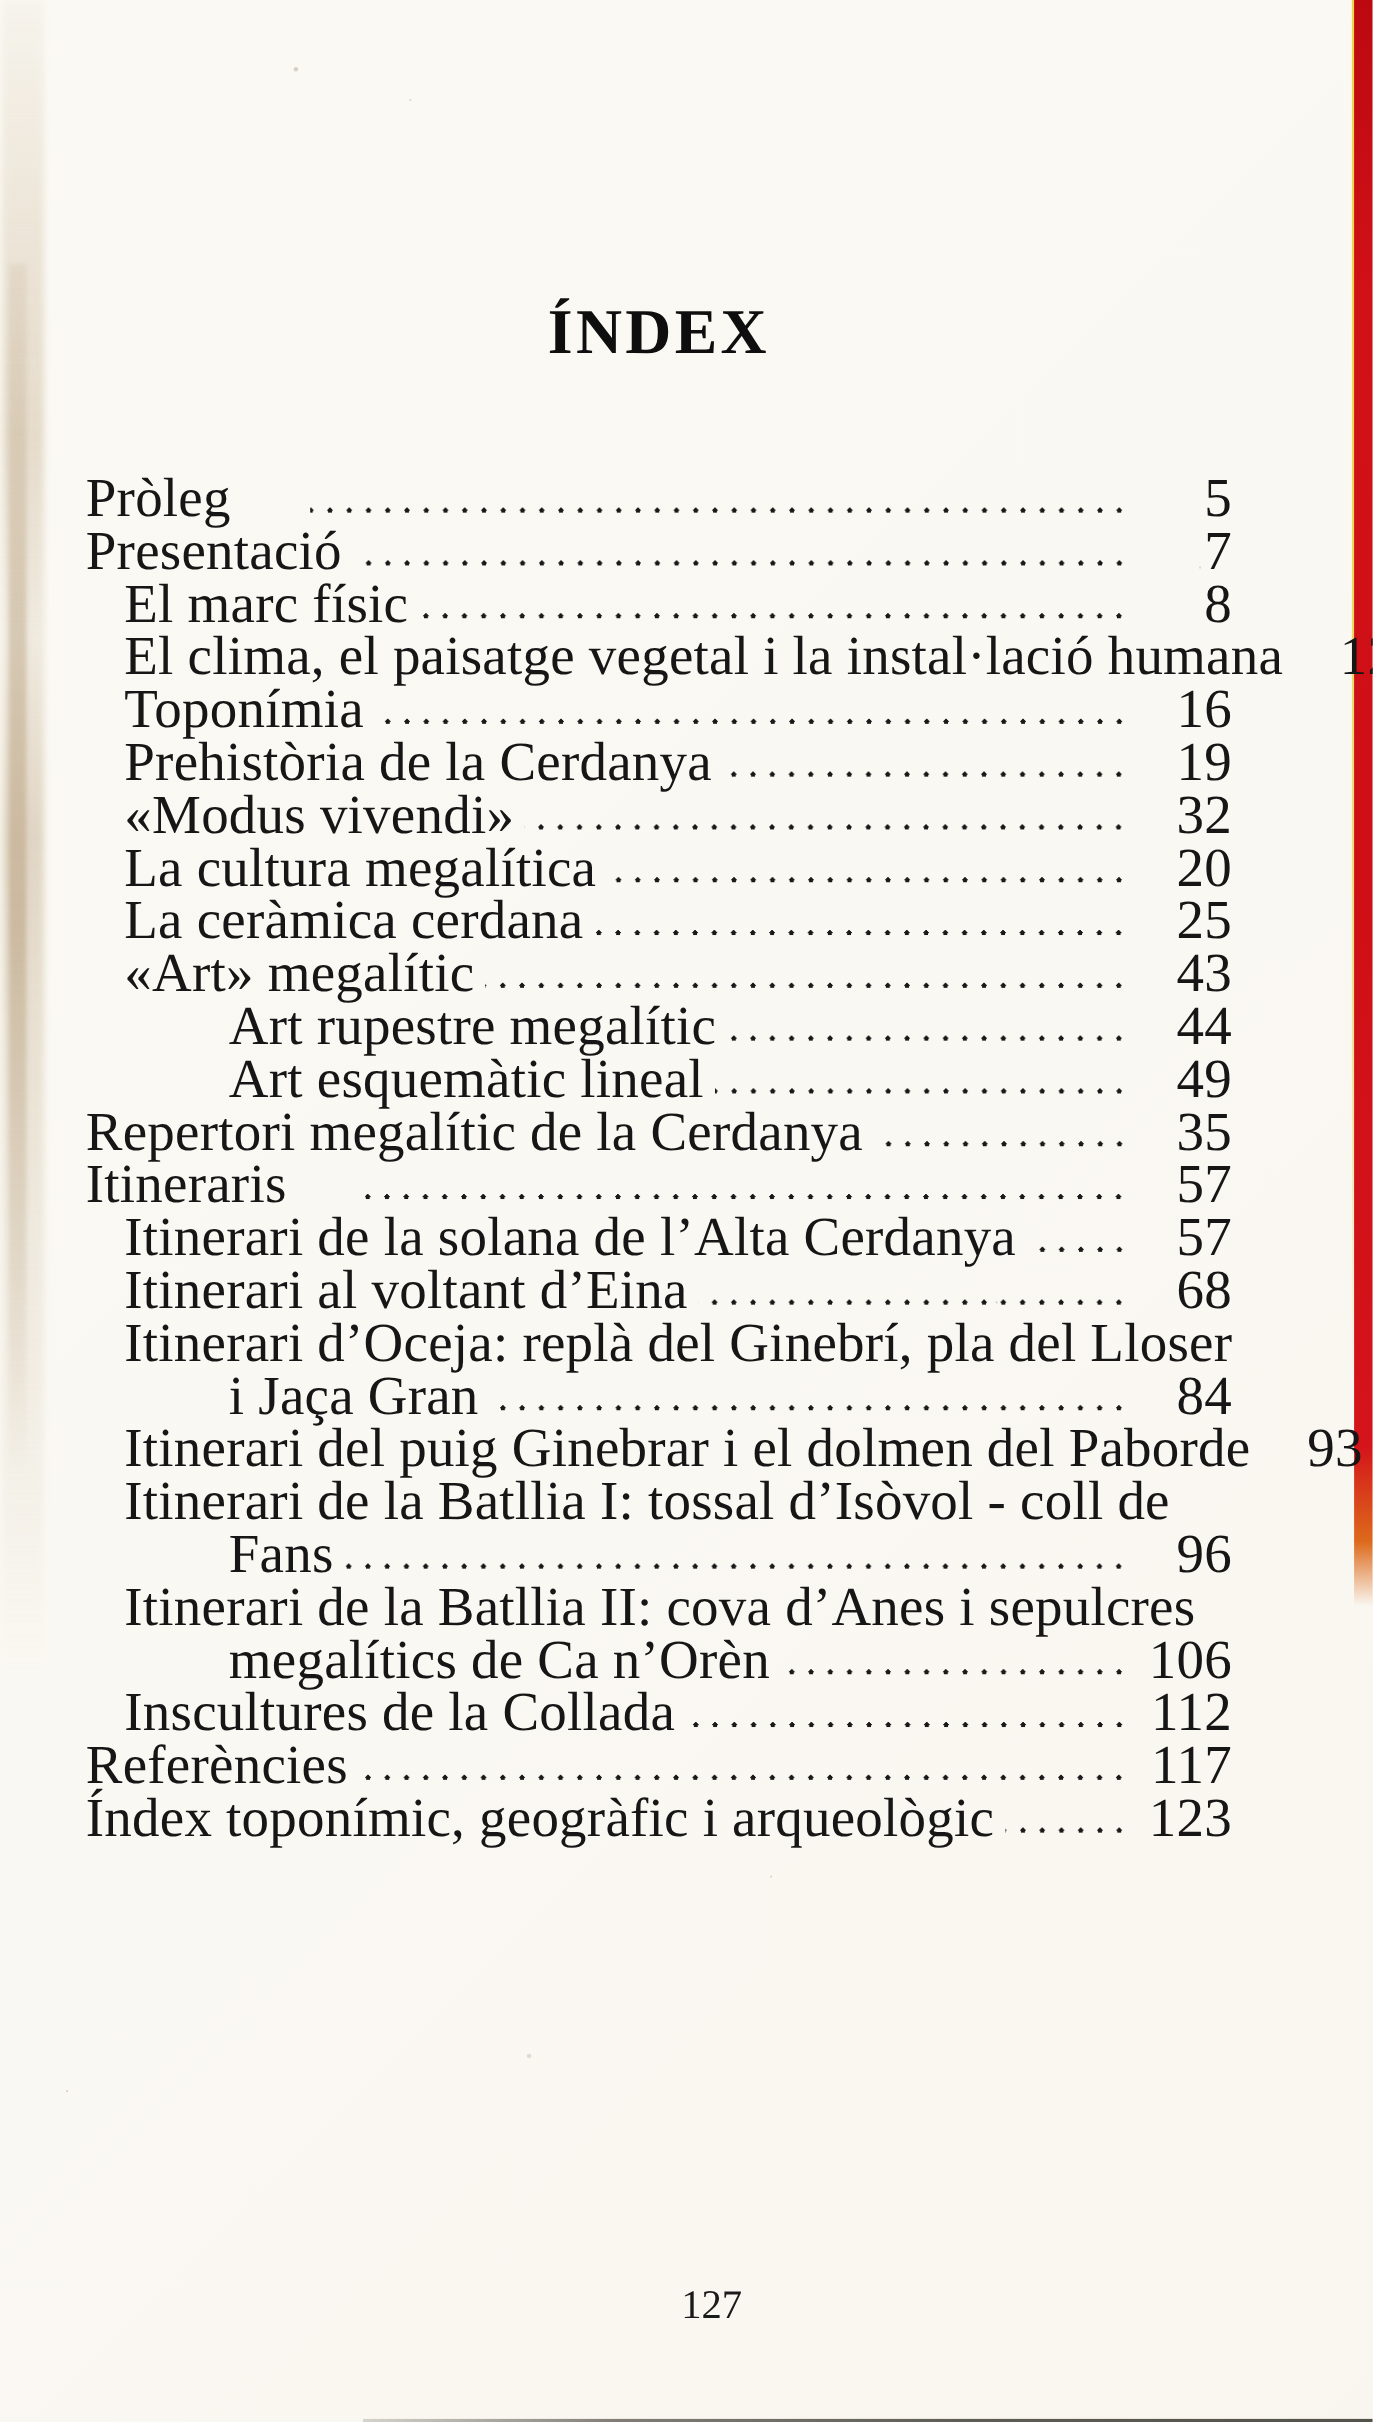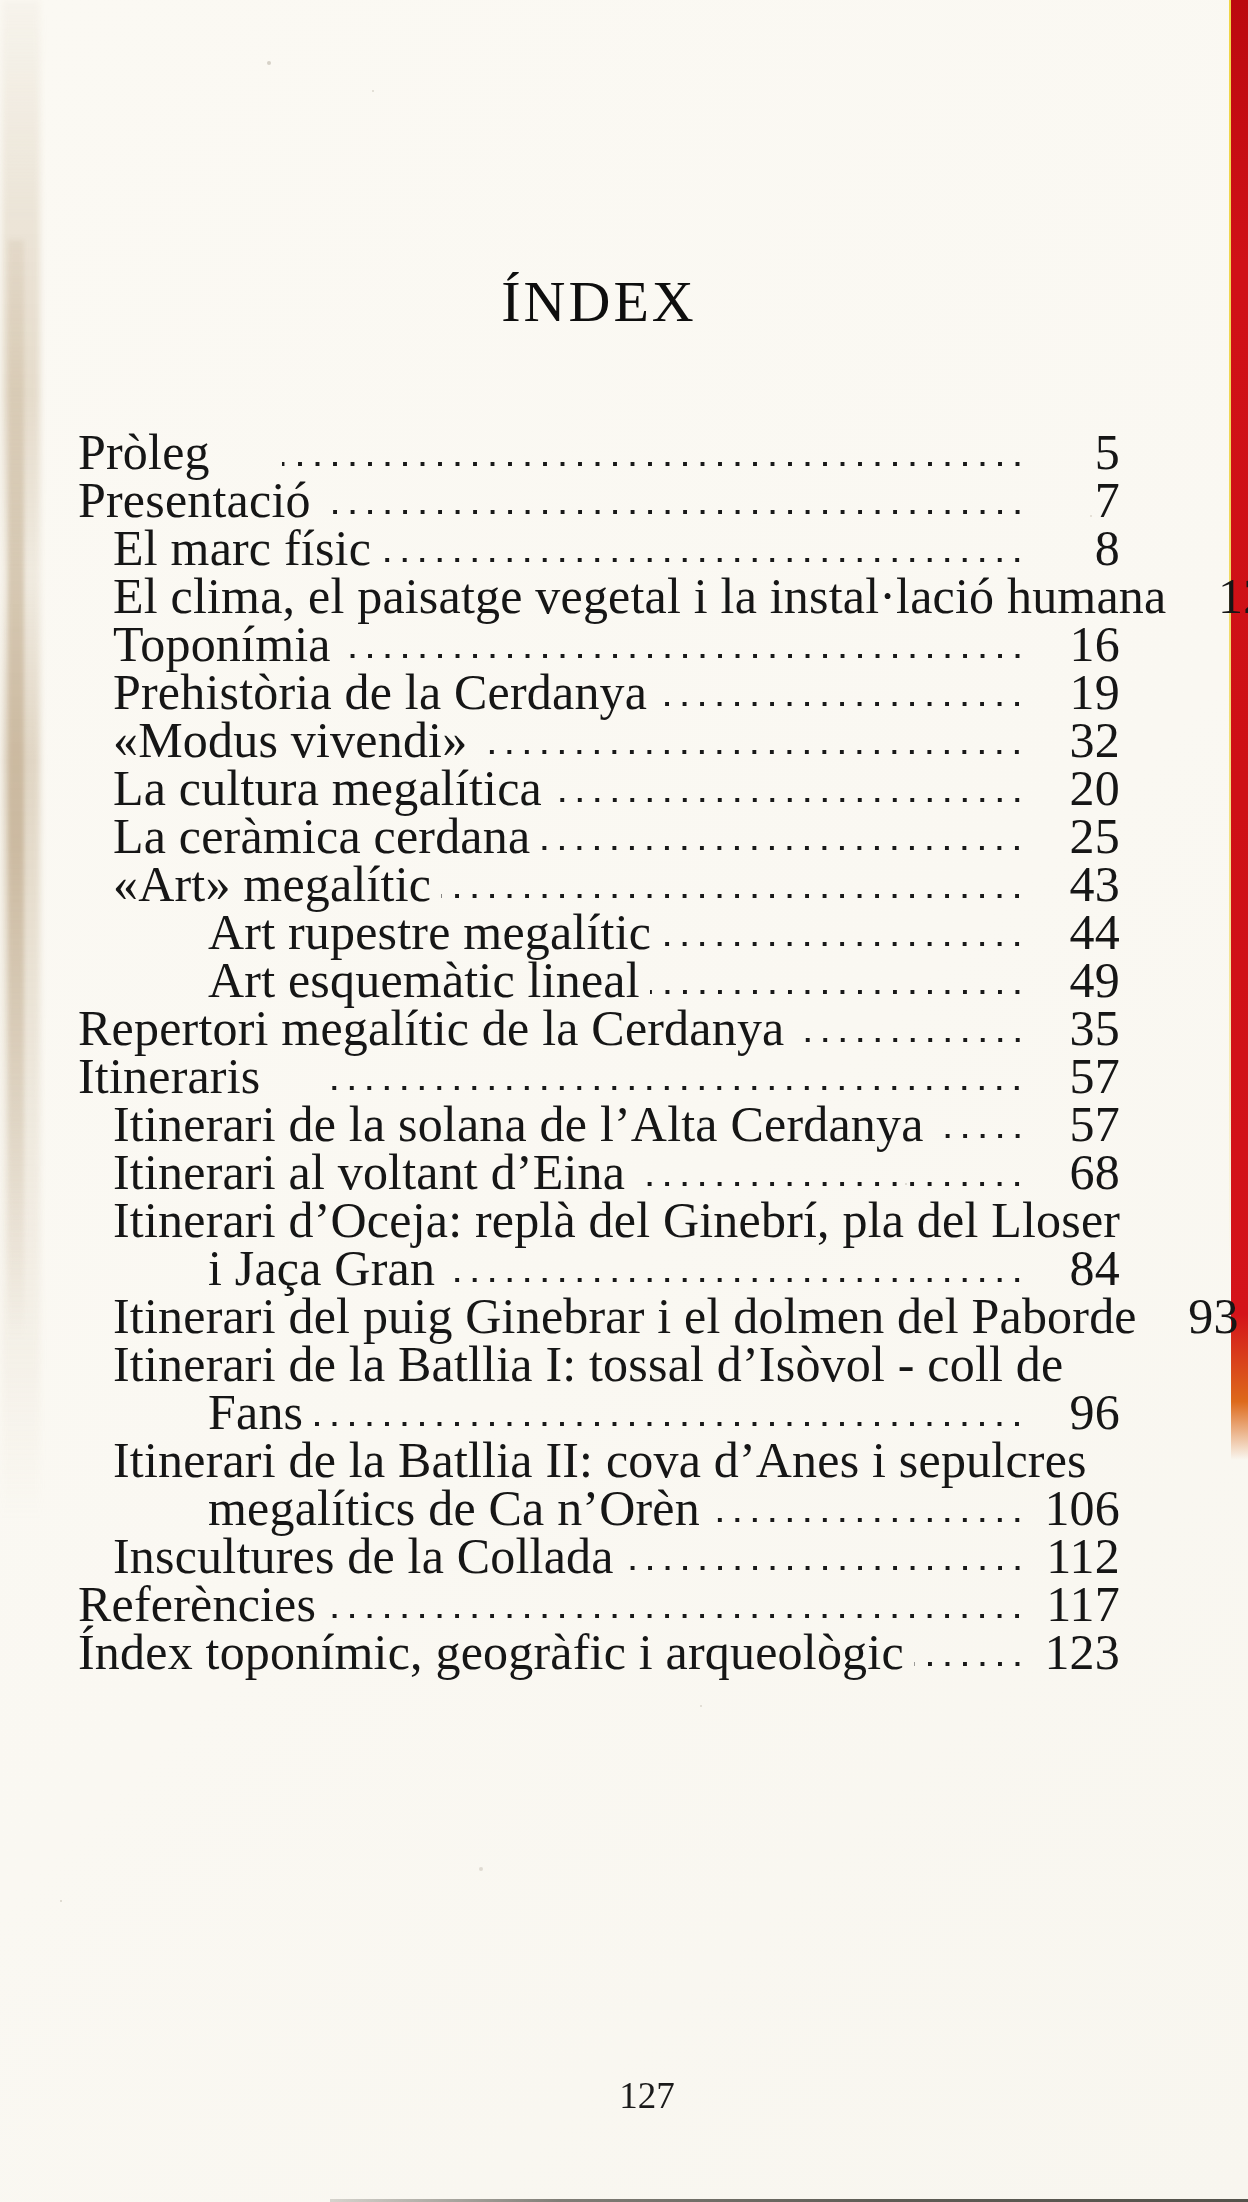--- a/index.html
+++ b/index.html
@@ -114,21 +114,21 @@
     left: 78px;
     top: 0;
     width: 1042px;
   }
   .title {
     margin-top: 258px;
     margin-bottom: 82px;
     text-align: center;
     font-size: 58px;
     line-height: 88px;
-    font-weight: normal;
+    font-weight: bold;
     letter-spacing: 3px;
     color: #0e0e0e;
   }
   .row {
     display: flex;
     align-items: baseline;
     height: 48px;
     white-space: nowrap;
     font-size: 50px;
     line-height: 48px;

